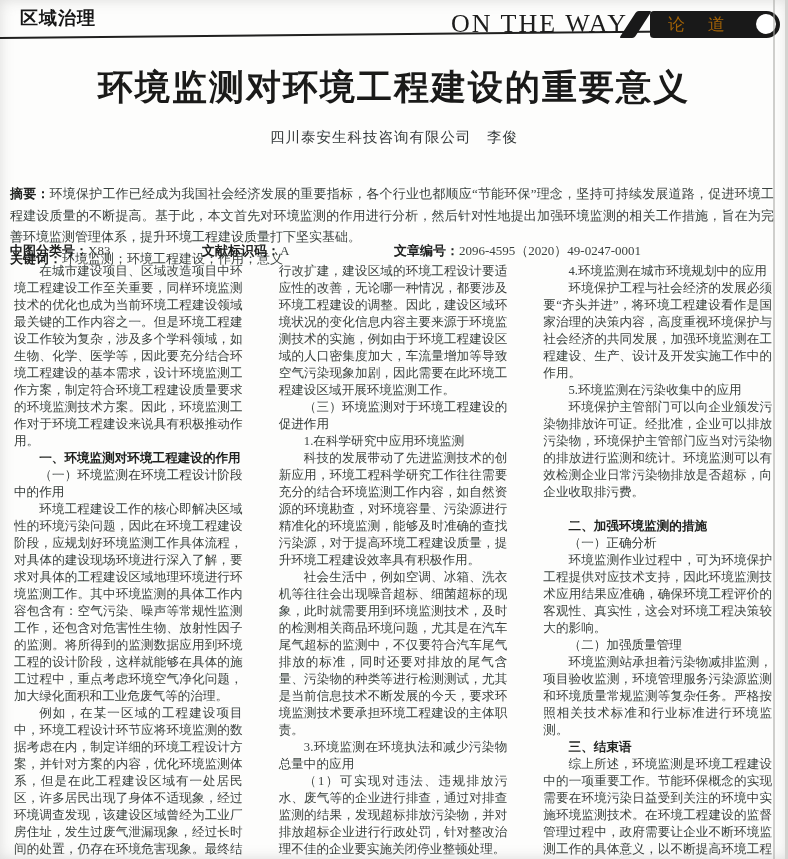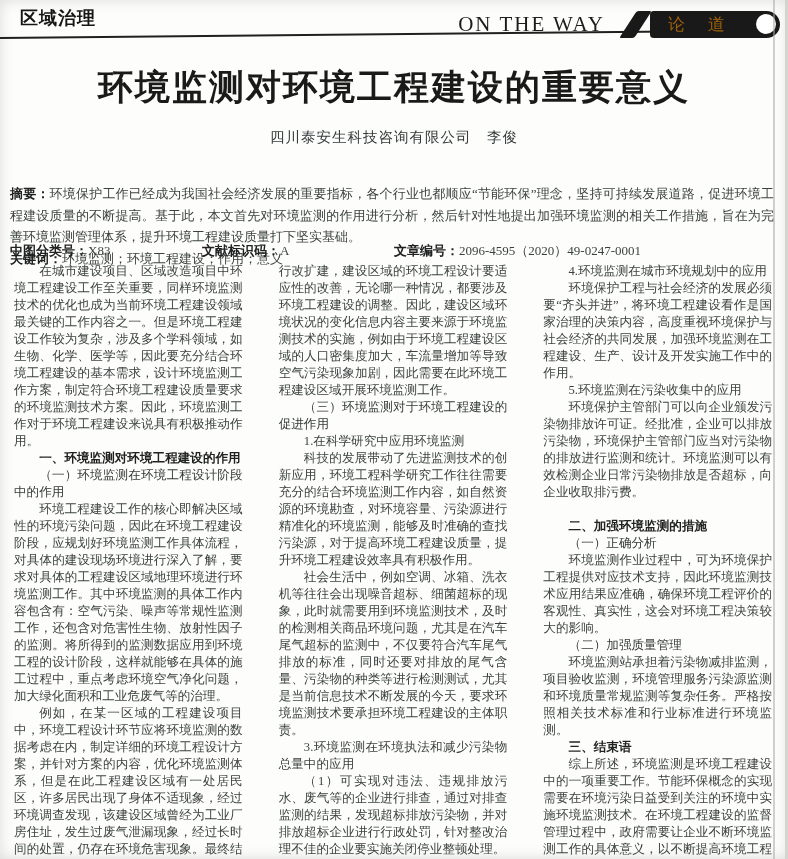--- a/index.html
+++ b/index.html
@@ -22,21 +22,21 @@
   .header-rule{
     position:absolute;top:37px;left:0;width:672px;height:2.4px;
     background:#20201f;transform:rotate(-0.55deg);transform-origin:left center;
   }
   .banner{
     position:absolute;top:8px;right:8px;height:32px;
     display:flex;align-items:center;
   }
   .banner-en{
     font-family:"Liberation Serif","DejaVu Serif",serif;
-    font-size:21px;color:#1d1d1c;letter-spacing:2px;margin-right:23px;
+    font-size:26px;color:#1d1d1c;letter-spacing:2px;margin-right:0;
     white-space:nowrap;
   }
   .banner-slash{
     width:15px;height:27px;background:#191919;
     transform:skewX(-33deg);margin-right:7px;border-radius:2px;
   }
   .banner-pill{
     position:relative;width:130px;height:27px;background:#191919;
     border-radius:4px 14px 14px 4px;
     display:flex;align-items:center;justify-content:flex-start;

